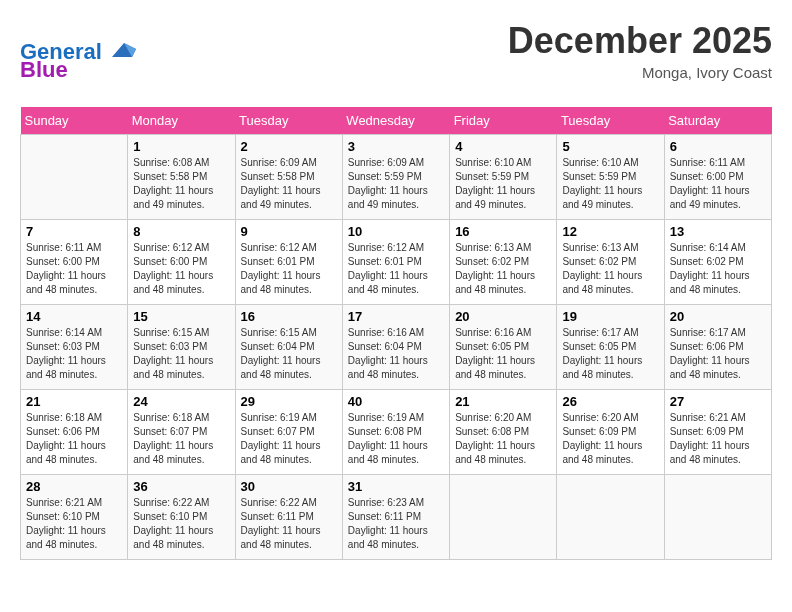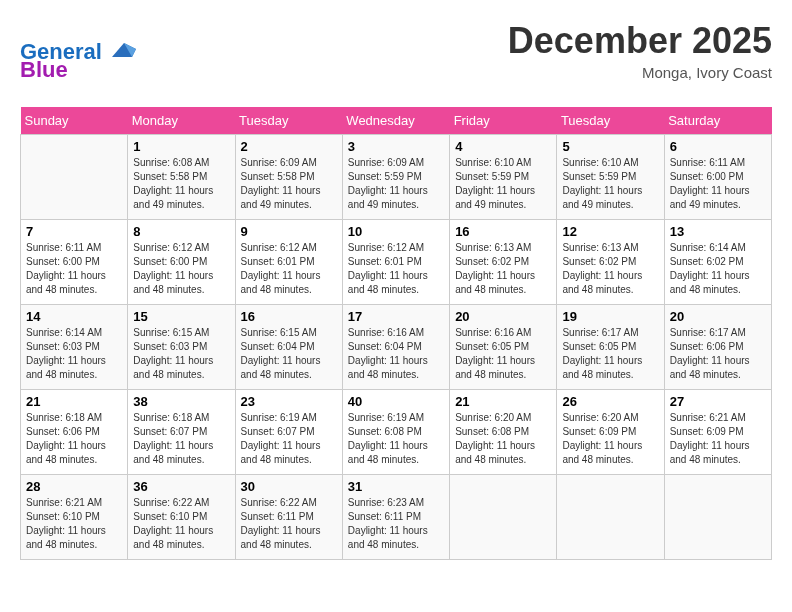--- a/index.html
+++ b/index.html
@@ -206,25 +206,25 @@
           <span class="day-number">20</span>
           <div class="day-info">Sunrise: 6:17 AM<br>Sunset: 6:06 PM<br>Daylight: 11 hours and 48 minutes.</div>
         </td>
       </tr>
       <tr>
         <td>
           <span class="day-number">21</span>
           <div class="day-info">Sunrise: 6:18 AM<br>Sunset: 6:06 PM<br>Daylight: 11 hours and 48 minutes.</div>
         </td>
         <td>
-          <span class="day-number">38</span>
+          <span class="day-number">24</span>
           <div class="day-info">Sunrise: 6:18 AM<br>Sunset: 6:07 PM<br>Daylight: 11 hours and 48 minutes.</div>
         </td>
         <td>
-          <span class="day-number">23</span>
+          <span class="day-number">29</span>
           <div class="day-info">Sunrise: 6:19 AM<br>Sunset: 6:07 PM<br>Daylight: 11 hours and 48 minutes.</div>
         </td>
         <td>
           <span class="day-number">40</span>
           <div class="day-info">Sunrise: 6:19 AM<br>Sunset: 6:08 PM<br>Daylight: 11 hours and 48 minutes.</div>
         </td>
         <td>
           <span class="day-number">21</span>
           <div class="day-info">Sunrise: 6:20 AM<br>Sunset: 6:08 PM<br>Daylight: 11 hours and 48 minutes.</div>
         </td>

